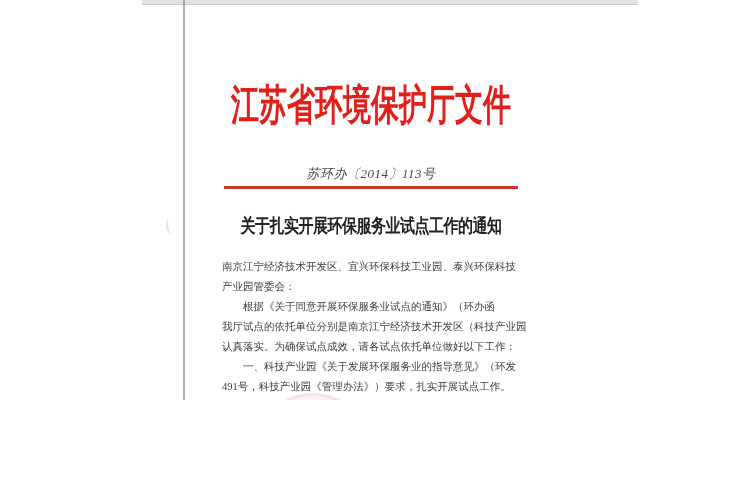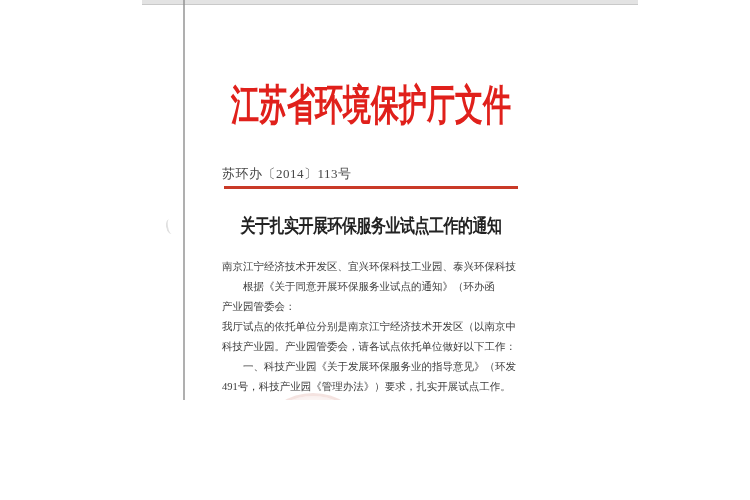--- a/index.html
+++ b/index.html
@@ -14,22 +14,22 @@
   .fold-line{
     position:absolute;left:183px;top:0;width:2px;height:500px;
     background:var(--line-gray);opacity:.7;
   }
   .red-header{
     position:absolute;left:222px;top:84px;width:298px;text-align:center;
     font-size:28px;line-height:1;font-weight:bold;color:var(--header-red);
     transform:scaleY(1.5);transform-origin:top center;white-space:nowrap;
   }
   .doc-number{
-    position:absolute;left:222px;top:166px;width:298px;
-    font-size:13px;line-height:15px;color:#474747;letter-spacing:.5px;white-space:nowrap;
+    position:absolute;left:222px;top:166px;width:298px;text-align:center;
+    font-size:13px;line-height:15px;color:#474747;letter-spacing:.5px;white-space:nowrap;font-style:italic;
   }
   .red-rule{
     position:absolute;left:224px;top:186px;width:294px;height:3px;
     background:var(--rule-red);
   }
   .doc-title{
     position:absolute;left:222px;top:217px;width:298px;text-align:center;
     font-size:15px;line-height:1;font-weight:bold;color:var(--title-black);
     transform:scaleY(1.25);transform-origin:top center;white-space:nowrap;letter-spacing:-.5px;
   }
@@ -69,24 +69,24 @@
   <div class="red-header">江苏省环境保护厅文件</div>
 
   <div class="doc-number">苏环办〔2014〕113号</div>
 
   <div class="red-rule"></div>
 
   <div class="doc-title">关于扎实开展环保服务业试点工作的通知</div>
 
   <div class="body-block">
       <div class="line">南京江宁经济技术开发区、宜兴环保科技工业园、泰兴环保科技</div>
+      <div class="line">产业园管委会：</div>
       <div class="line">　　根据《关于同意开展环保服务业试点的通知》（环办函</div>
-      <div class="line">产业园管委会：</div>
-      <div class="line">我厅试点的依托单位分别是南京江宁经济技术开发区（以南京中</div>
-      <div class="line">科技产业园。产业园管委会，请各试点依托单位做好以下工作：</div>
+      <div class="line">我厅试点的依托单位分别是南京江宁经济技术开发区（科技产业园</div>
+      <div class="line">认真落实。为确保试点成效，请各试点依托单位做好以下工作：</div>
       <div class="line">　　一、科技产业园《关于发展环保服务业的指导意见》（环发</div>
       <div class="line">491号，科技产业园《管理办法》）要求，扎实开展试点工作。</div>
     </div>
 
   <div class="seal"></div>
 
   <div class="page-number">— 1 —</div>
 
 </div>
 

